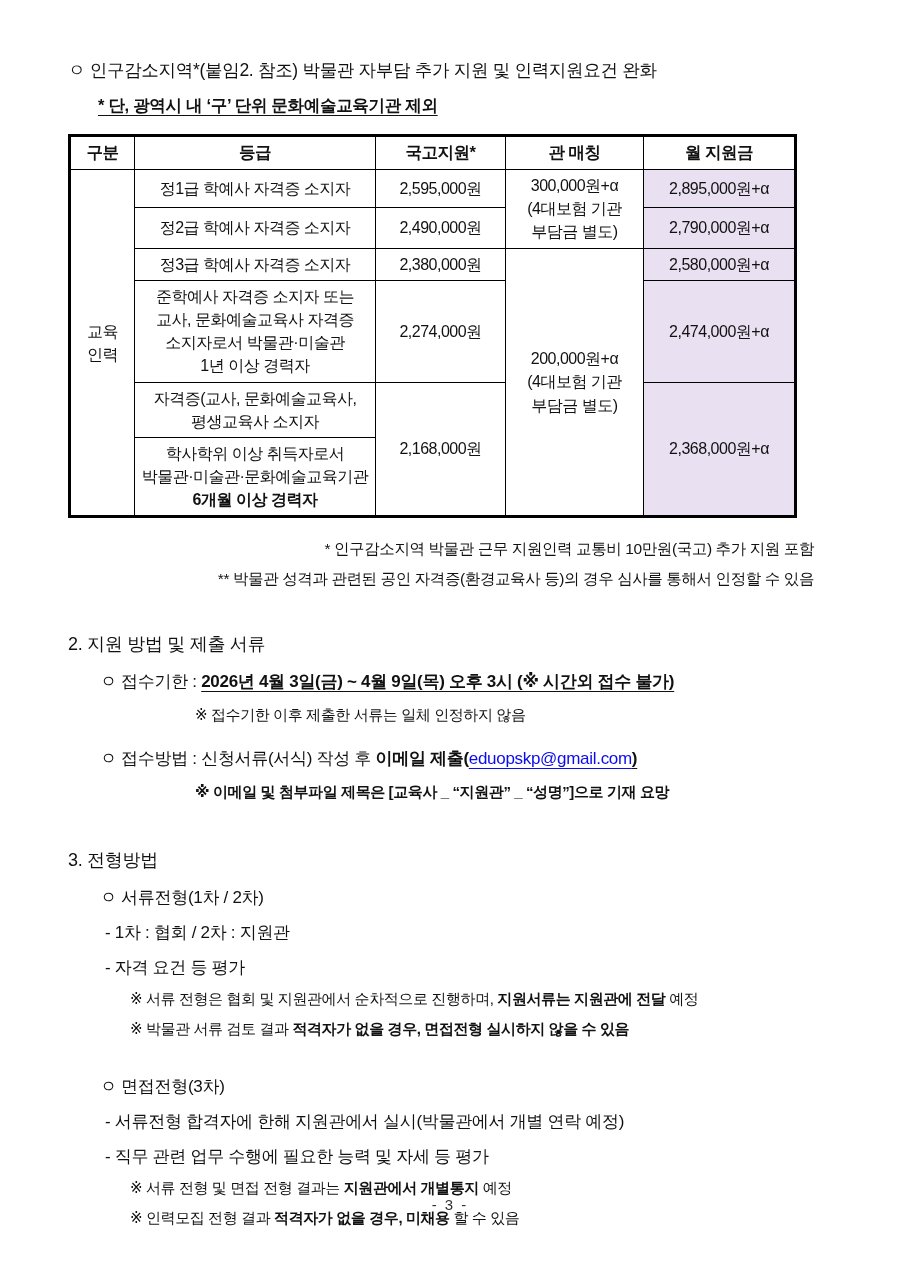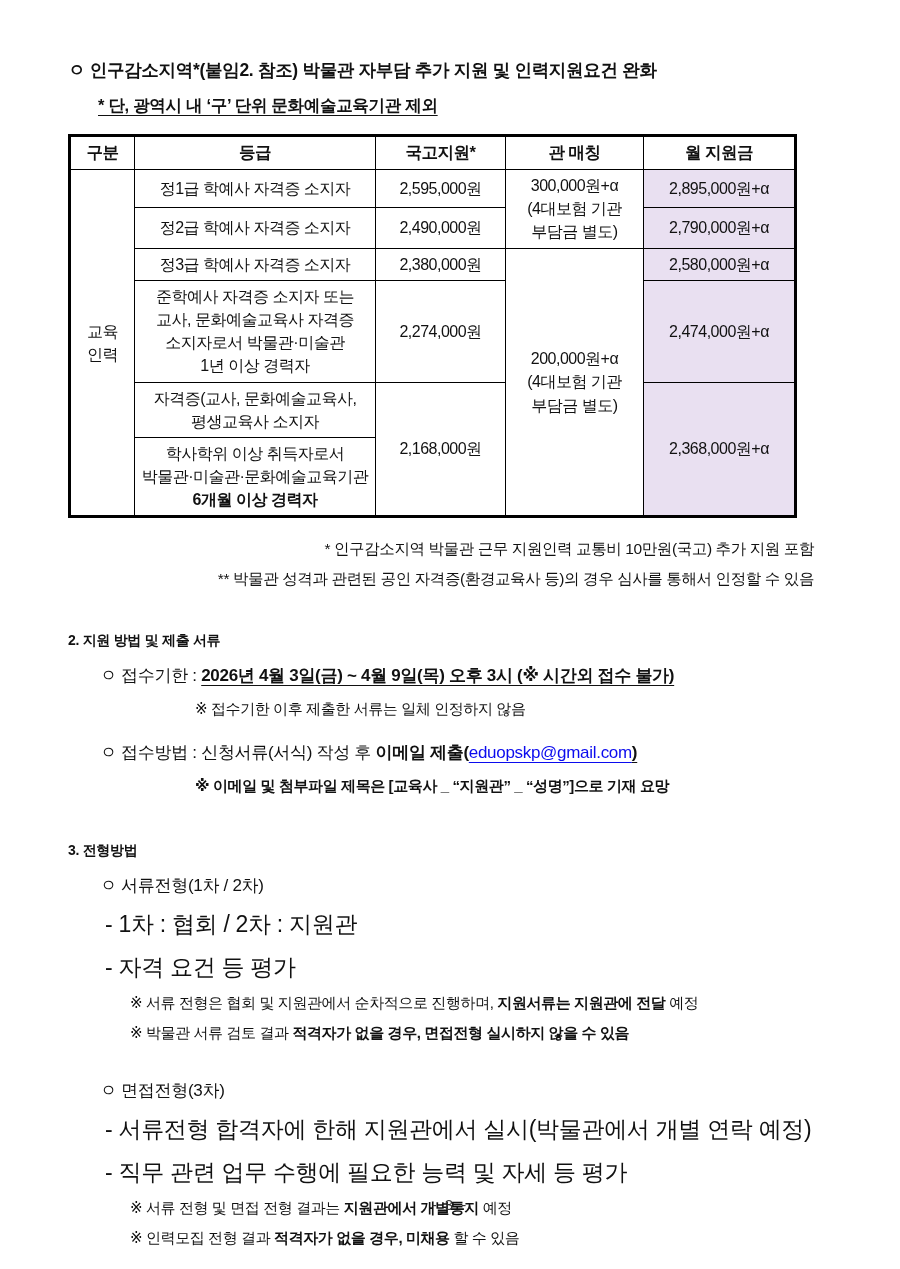--- a/index.html
+++ b/index.html
@@ -9,21 +9,21 @@
     width: 900px; height: 1269px;
     margin: 0 auto;
     background: #ffffff;
     font-family: "Liberation Sans", "DejaVu Sans", sans-serif;
     color: #111;
     overflow: hidden;
   }
   .content { position: absolute; left: 68px; top: 58px; width: 746px; }
 
   
-  .intro-line1 { font-size: 17.5px; font-weight: bold; letter-spacing: -0.3px; }
+  .intro-line1 { font-size: 17.5px; font-weight: normal; letter-spacing: -0.3px; }
   .intro-line2 {
     font-size: 16.5px; font-weight: bold; margin: 13px 0 0 30px;
     text-decoration: underline; text-underline-offset: 4px; letter-spacing: -0.3px;
   }
 
   
   table.support {
     margin-top: 17px;
     border-collapse: collapse;
     table-layout: fixed;
@@ -44,25 +44,25 @@
   .preline { white-space: pre-line; }
   .r1 { height: 34px; } .r2 { height: 36px; } .r3 { height: 27px; }
   .r4 { height: 92px; } .r5 { height: 50px; } .r6 { height: 68px; }
   .cell-bold { font-weight: bold; display: block; }
 
   
   .table-notes { margin-top: 16px; text-align: right; }
   .table-note { font-size: 15.5px; font-weight: normal; line-height: 30px; letter-spacing: -0.4px; }
 
   
-  .section-title { font-size: 14px; font-weight: bold; letter-spacing: -0.3px; }
+  .section-title { font-size: 18px; font-weight: normal; letter-spacing: -0.3px; }
   .s2-title { margin-top: 38px; }
   .s3-title { margin-top: 46px; }
   .bullet-line { font-size: 17px; margin: 14px 0 0 32px; letter-spacing: -0.3px; }
-  .dash-line { font-size: 23px; margin: 12px 0 0 37px; letter-spacing: -0.3px; }
+  .dash-line { font-size: 17px; margin: 12px 0 0 37px; letter-spacing: -0.3px; }
   .ref-note { font-size: 15px; margin: 13px 0 0 127px; letter-spacing: -0.4px; }
   .ref-note-s3 { font-size: 15px; margin: 11px 0 0 62px; letter-spacing: -0.4px; }
   .bold { font-weight: bold; }
   .u { text-decoration: underline; text-underline-offset: 4px; }
   .deadline-value { font-weight: bold; }
   .email-link { color: var(--link, #0000ee); font-weight: normal; cursor: pointer; }
   .method-note { font-weight: bold; }
   .gap-group { margin-top: 22px; }
 
   

